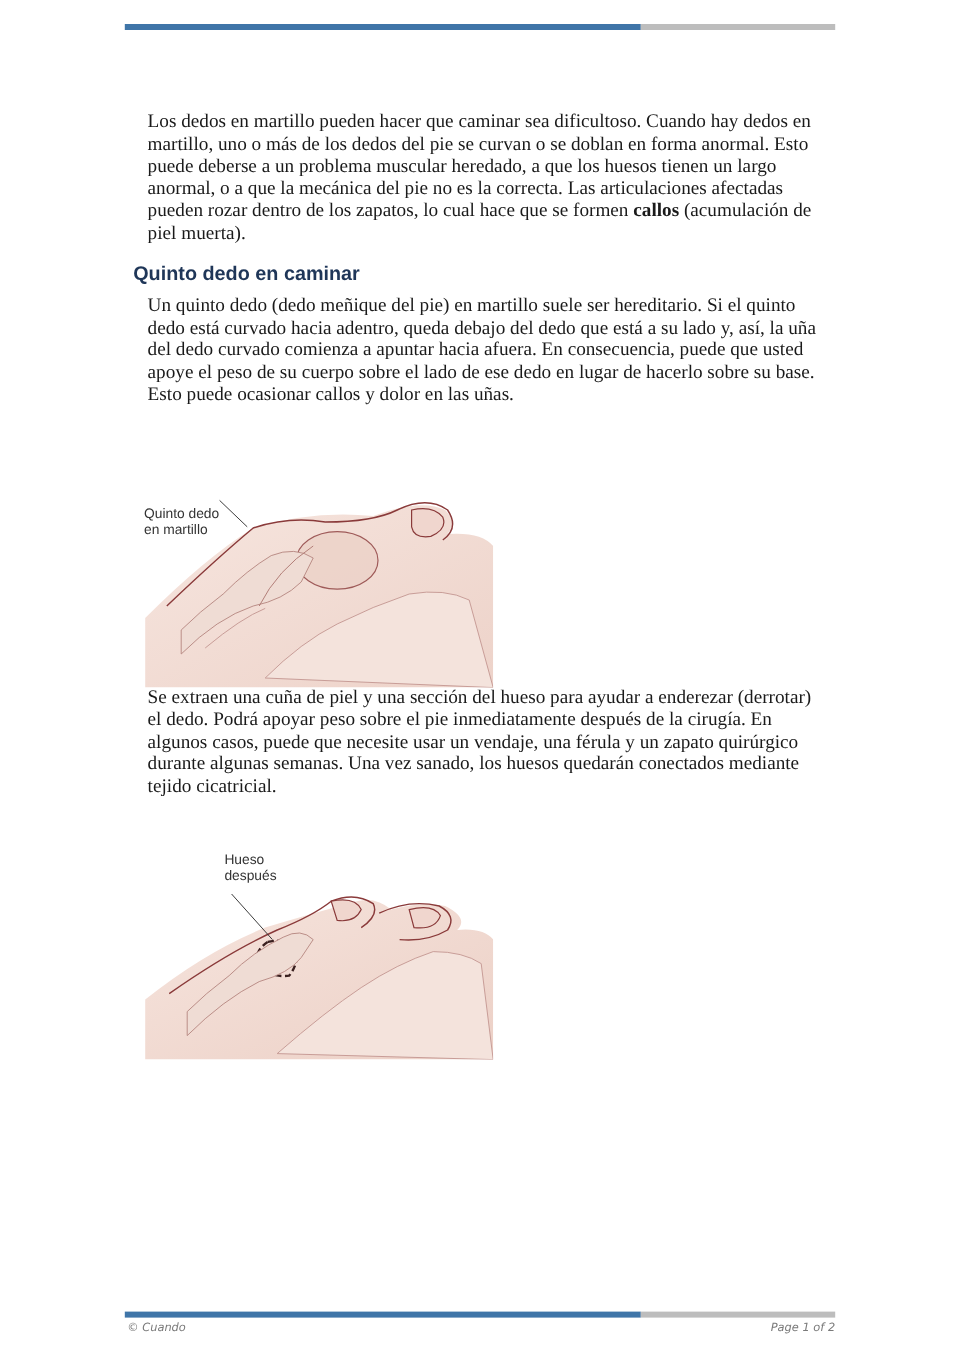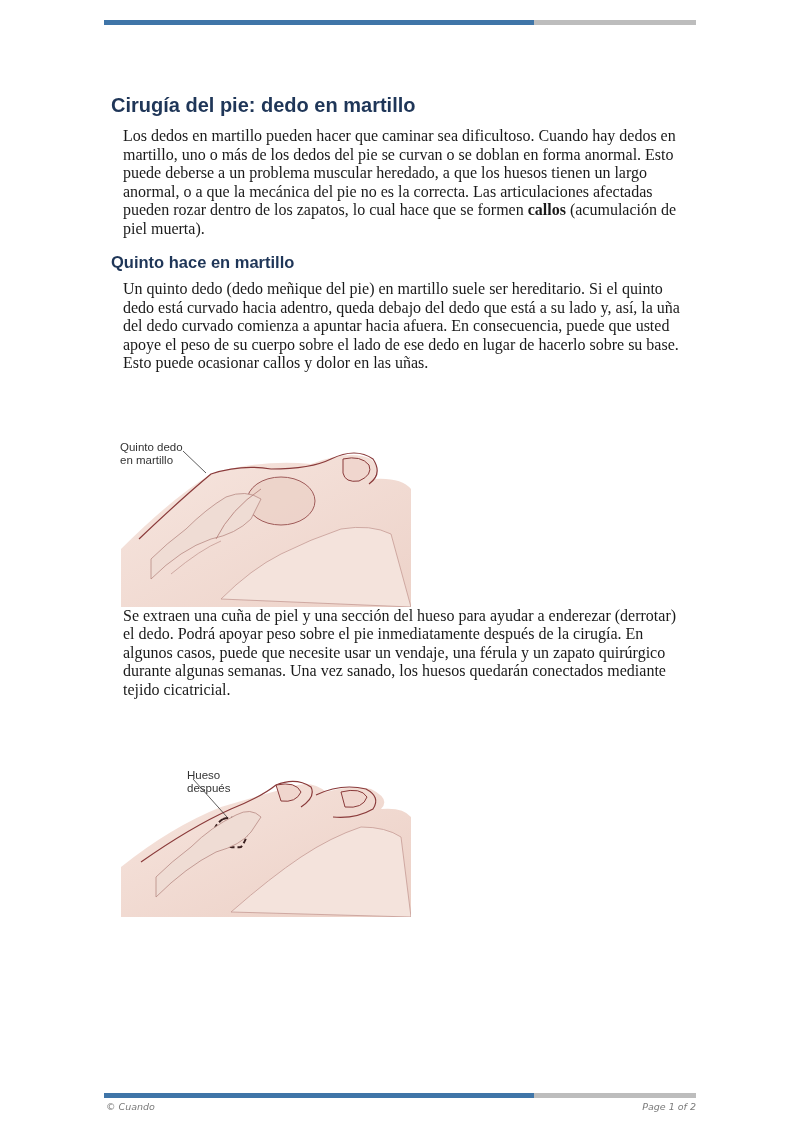--- a/index.html
+++ b/index.html
@@ -39,45 +39,44 @@
   </style>
 </head>
 <body>
 
 <div class="bar top-bar">
   <div class="blue"></div>
   <div class="gray"></div>
 </div>
 
 <div class="content">
-  <h1>Cirugía del pie: dedo en martillo</h1>
   <p><span>Los dedos en martillo pueden hacer que caminar sea dificultoso. Cuando hay dedos en martillo, uno o más de los dedos del pie se curvan o se doblan en forma anormal. Esto puede deberse a un problema muscular heredado, a que los huesos tienen un largo anormal, o a que la mecánica del pie no es la correcta. Las articulaciones afectadas pueden rozar dentro de los zapatos, lo cual hace que se formen </span><b>callos</b><span> (acumulación de piel muerta).</span></p>
 
-  <h2 style="margin-top:14px;">Quinto hace en martillo</h2>
+  <h2 style="margin-top:14px;">Quinto dedo en caminar</h2>
   <p>Un quinto dedo (dedo meñique del pie) en martillo suele ser hereditario. Si el quinto dedo está curvado hacia adentro, queda debajo del dedo que está a su lado y, así, la uña del dedo curvado comienza a apuntar hacia afuera. En consecuencia, puede que usted apoye el peso de su cuerpo sobre el lado de ese dedo en lugar de hacerlo sobre su base. Esto puede ocasionar callos y dolor en las uñas.</p>
 
   <div class="figure" style="margin-top:56px; height:178px;">
     <svg width="300" height="178" viewBox="0 0 300 178">
       <defs>
         <linearGradient id="skin1" x1="0" y1="0" x2="1" y2="1">
           <stop offset="0" stop-color="#f6e4dd"></stop>
           <stop offset="1" stop-color="#ecd0c6"></stop>
         </linearGradient>
       </defs>
       <path d="M10 178 L10 120 Q60 70 100 45 Q150 30 200 35 Q240 20 260 30 Q270 40 262 50 Q290 48 300 60 L300 178 Z" fill="url(#skin1)" opacity="0.95"></path>
       <path d="M28 110 Q70 70 100 45 Q130 35 160 40 Q200 40 220 30 Q245 18 262 30 Q272 45 258 55" fill="none" stroke="#8a3a3a" stroke-width="1.2"></path>
       <path d="M232 30 Q250 26 258 36 Q262 46 248 52 Q234 54 232 44 Z" fill="#f0d6ce" stroke="#8a3a3a" stroke-width="1"></path>
       <ellipse cx="170" cy="72" rx="34" ry="24" fill="#ecd2c8" stroke="#8a3a3a" stroke-width="1" opacity="0.8"></ellipse>
       <path d="M40 150 Q70 120 100 110 Q125 105 140 90 L150 70 Q135 60 115 68 Q95 80 75 100 Q55 115 40 130 Z" fill="#efdcd4" stroke="#b88a84" stroke-width="0.8"></path>
       <path d="M110 170 Q140 140 170 125 Q200 110 230 100 Q260 95 280 105 L300 178 Z" fill="#f4e3dc" stroke="#c59a94" stroke-width="0.8"></path>
       <path d="M105 110 Q120 80 150 60" fill="none" stroke="#b07a74" stroke-width="0.8"></path>
       <path d="M60 145 Q90 120 110 112" fill="none" stroke="#c59a94" stroke-width="0.8"></path>
       <line x1="72" y1="22" x2="95" y2="44" stroke="#333" stroke-width="0.8"></line>
     </svg>
-    <div class="fig-label" style="left:9px; top:12px;">
+    <div class="fig-label" style="left:9px; top:28px;">
       <div>Quinto dedo</div>
       <div>en martillo</div>
     </div>
   </div>
 
   <p>Se extraen una cuña de piel y una sección del hueso para ayudar a enderezar (derrotar) el dedo. Podrá apoyar peso sobre el pie inmediatamente después de la cirugía. En algunos casos, puede que necesite usar un vendaje, una férula y un zapato quirúrgico durante algunas semanas. Una vez sanado, los huesos quedarán conectados mediante tejido cicatricial.</p>
 
   <div class="figure" style="margin-top:38px; height:180px;">
     <svg width="300" height="180" viewBox="0 0 300 180">
       <defs>
@@ -89,21 +88,21 @@
       <path d="M10 180 L10 130 Q60 90 110 70 Q150 58 180 50 Q200 42 215 55 Q240 48 260 52 Q280 62 270 72 Q292 70 300 80 L300 180 Z" fill="url(#skin2)"></path>
       <path d="M30 125 Q80 90 120 72 Q150 60 165 48 Q185 40 200 50 Q205 60 190 70" fill="none" stroke="#8a3a3a" stroke-width="1.2"></path>
       <path d="M205 58 Q230 46 255 52 Q270 60 262 72 Q245 82 222 80" fill="none" stroke="#8a3a3a" stroke-width="1.2"></path>
       <path d="M165 48 Q185 44 190 55 Q185 66 170 64 Z" fill="#f0d6ce" stroke="#8a3a3a" stroke-width="1"></path>
       <path d="M230 55 Q250 50 256 60 Q252 72 234 70 Z" fill="#f0d6ce" stroke="#8a3a3a" stroke-width="1"></path>
       <path d="M112 82 Q100 90 104 102 Q115 112 130 110 Q138 100 136 88 Q128 78 112 82 Z" fill="none" stroke="#3a2020" stroke-width="2" stroke-dasharray="5,3"></path>
       <path d="M45 160 Q75 130 105 115 Q130 108 140 95 L150 80 Q140 70 125 78 Q100 90 80 110 Q60 125 45 140 Z" fill="#efdcd4" stroke="#b88a84" stroke-width="0.8"></path>
       <path d="M120 175 Q160 140 190 120 Q220 100 250 90 Q275 90 290 100 L300 180 Z" fill="#f4e3dc" stroke="#c59a94" stroke-width="0.8"></path>
       <line x1="82" y1="42" x2="116" y2="80" stroke="#333" stroke-width="0.8"></line>
     </svg>
-    <div class="fig-label" style="left:76px; top:8px;margin-top:24px;">
+    <div class="fig-label" style="left:76px; top:8px;">
       <div>Hueso</div>
       <div>después</div>
     </div>
   </div>
 </div>
 
 <div class="bar bottom-bar">
   <div class="blue"></div>
   <div class="gray"></div>
 </div>

